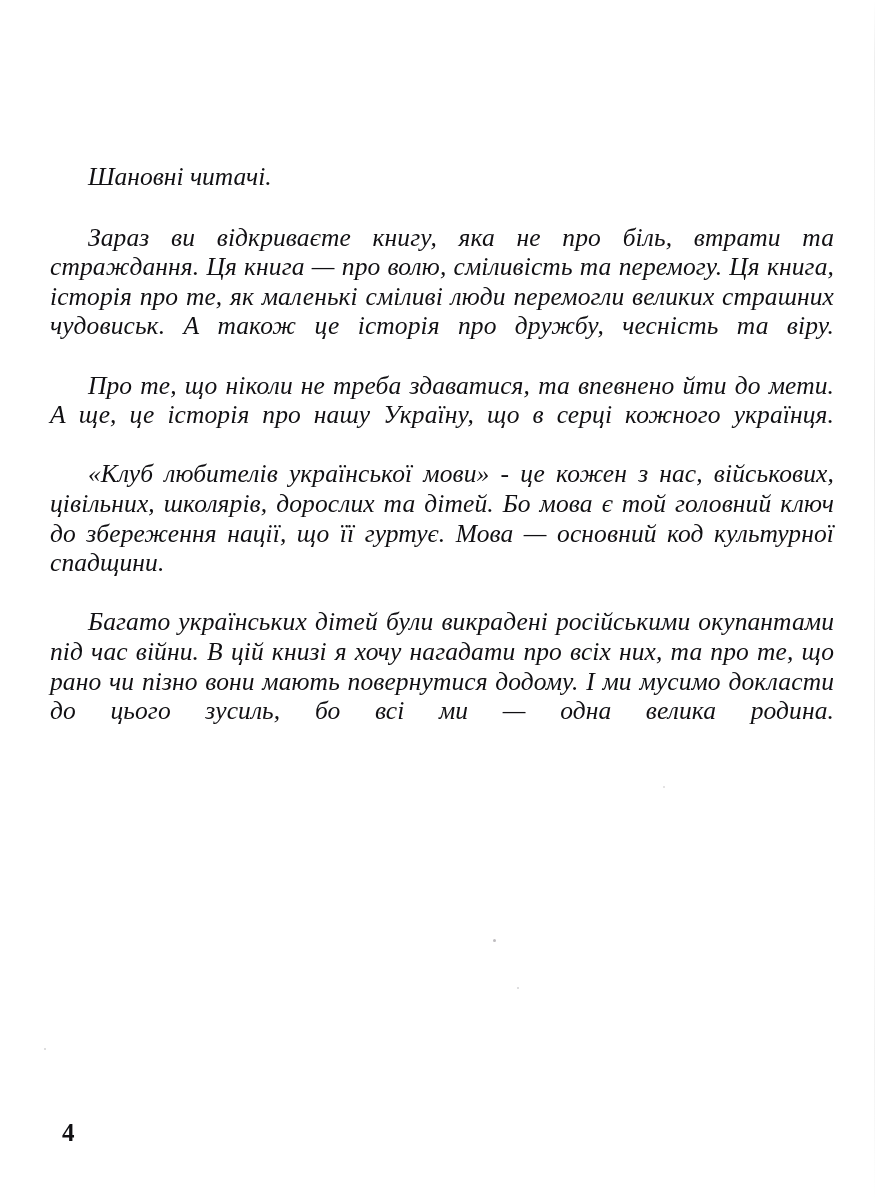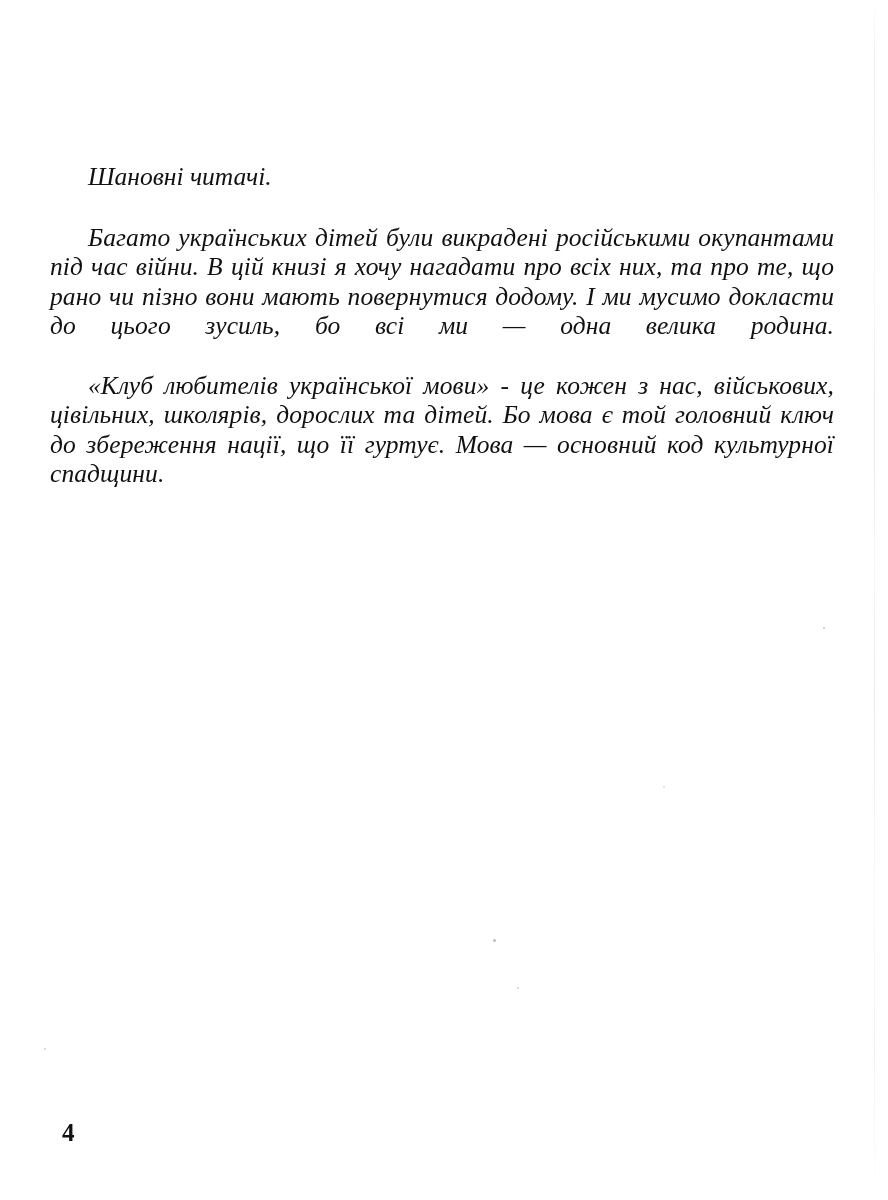--- a/index.html
+++ b/index.html
@@ -126,25 +126,27 @@
   <div class="speck s1"></div>
   <div class="speck s2"></div>
   <div class="speck s3"></div>
   <div class="speck s4"></div>
   <div class="speck s5"></div>
 
   <div class="text-block">
 
     <p class="salutation">Шановні читачі.</p>
 
+    <p class="line-para para">Зараз ви відкриваєте книгу, яка не про біль, втрати та страждання. Ця книга — про волю, сміливість та перемогу. Ця книга, історія про те, як маленькі сміливі люди перемогли великих страшних чудовиськ. А також це історія про дружбу, чесність та віру.</p>
 
+    <p class="line-para para">Про те, що ніколи не треба здаватися, та впевнено йти до мети. А ще, це історія про нашу Україну, що в серці кожного українця.</p>
+
+    <p class="line-para para">«Клуб любителів української мови» - це кожен з нас, військових, цівільних, школярів, дорослих та дітей. Бо мова є той головний ключ до збереження нації, що її гуртує. Мова — основний код культурної спадщини.</p>
 
     <p class="line-para para">Багато українських дітей були викрадені російськими окупантами під час війни. В цій книзі я хочу нагадати про всіх них, та про те, що рано чи пізно вони мають повернутися додому. І ми мусимо докласти до цього зусиль, бо всі ми — одна велика родина.</p>
-
-    <p class="line-para para">«Клуб любителів української мови» - це кожен з нас, військових, цівільних, школярів, дорослих та дітей. Бо мова є той головний ключ до збереження нації, що її гуртує. Мова — основний код культурної спадщини.</p>
 
 
     <div class="closing-gap"></div>
 
 
   </div>
 
   <div class="folio">4</div>
 
 </div>

